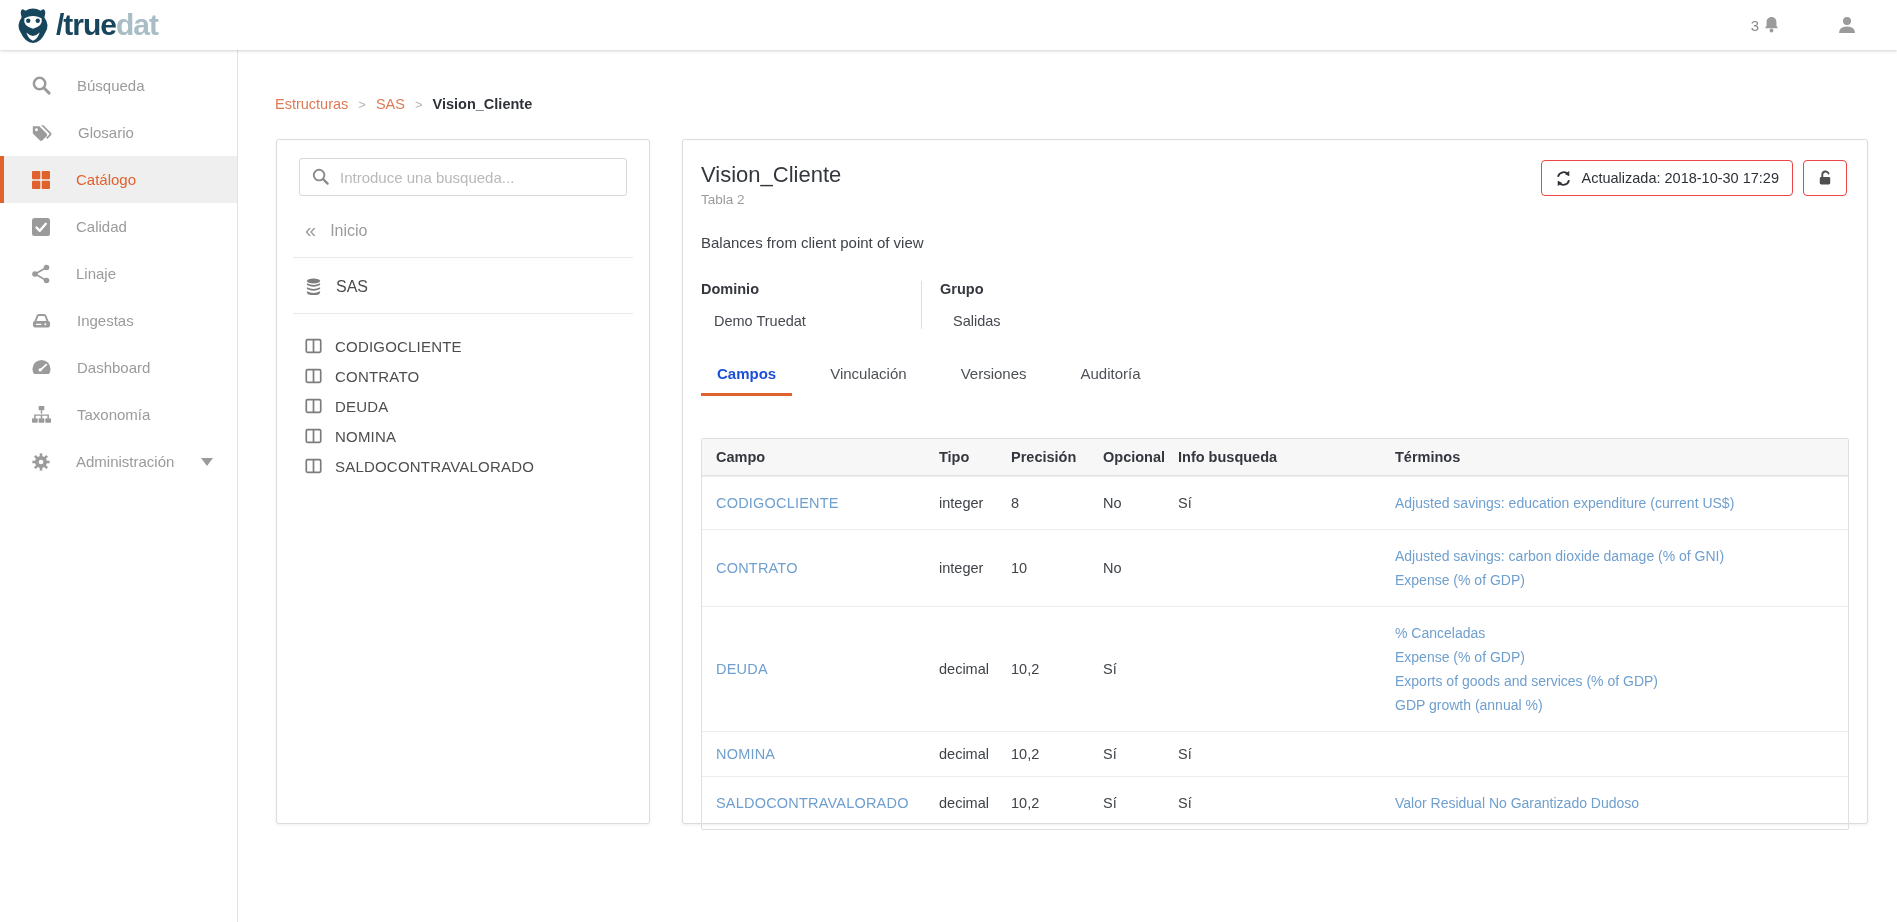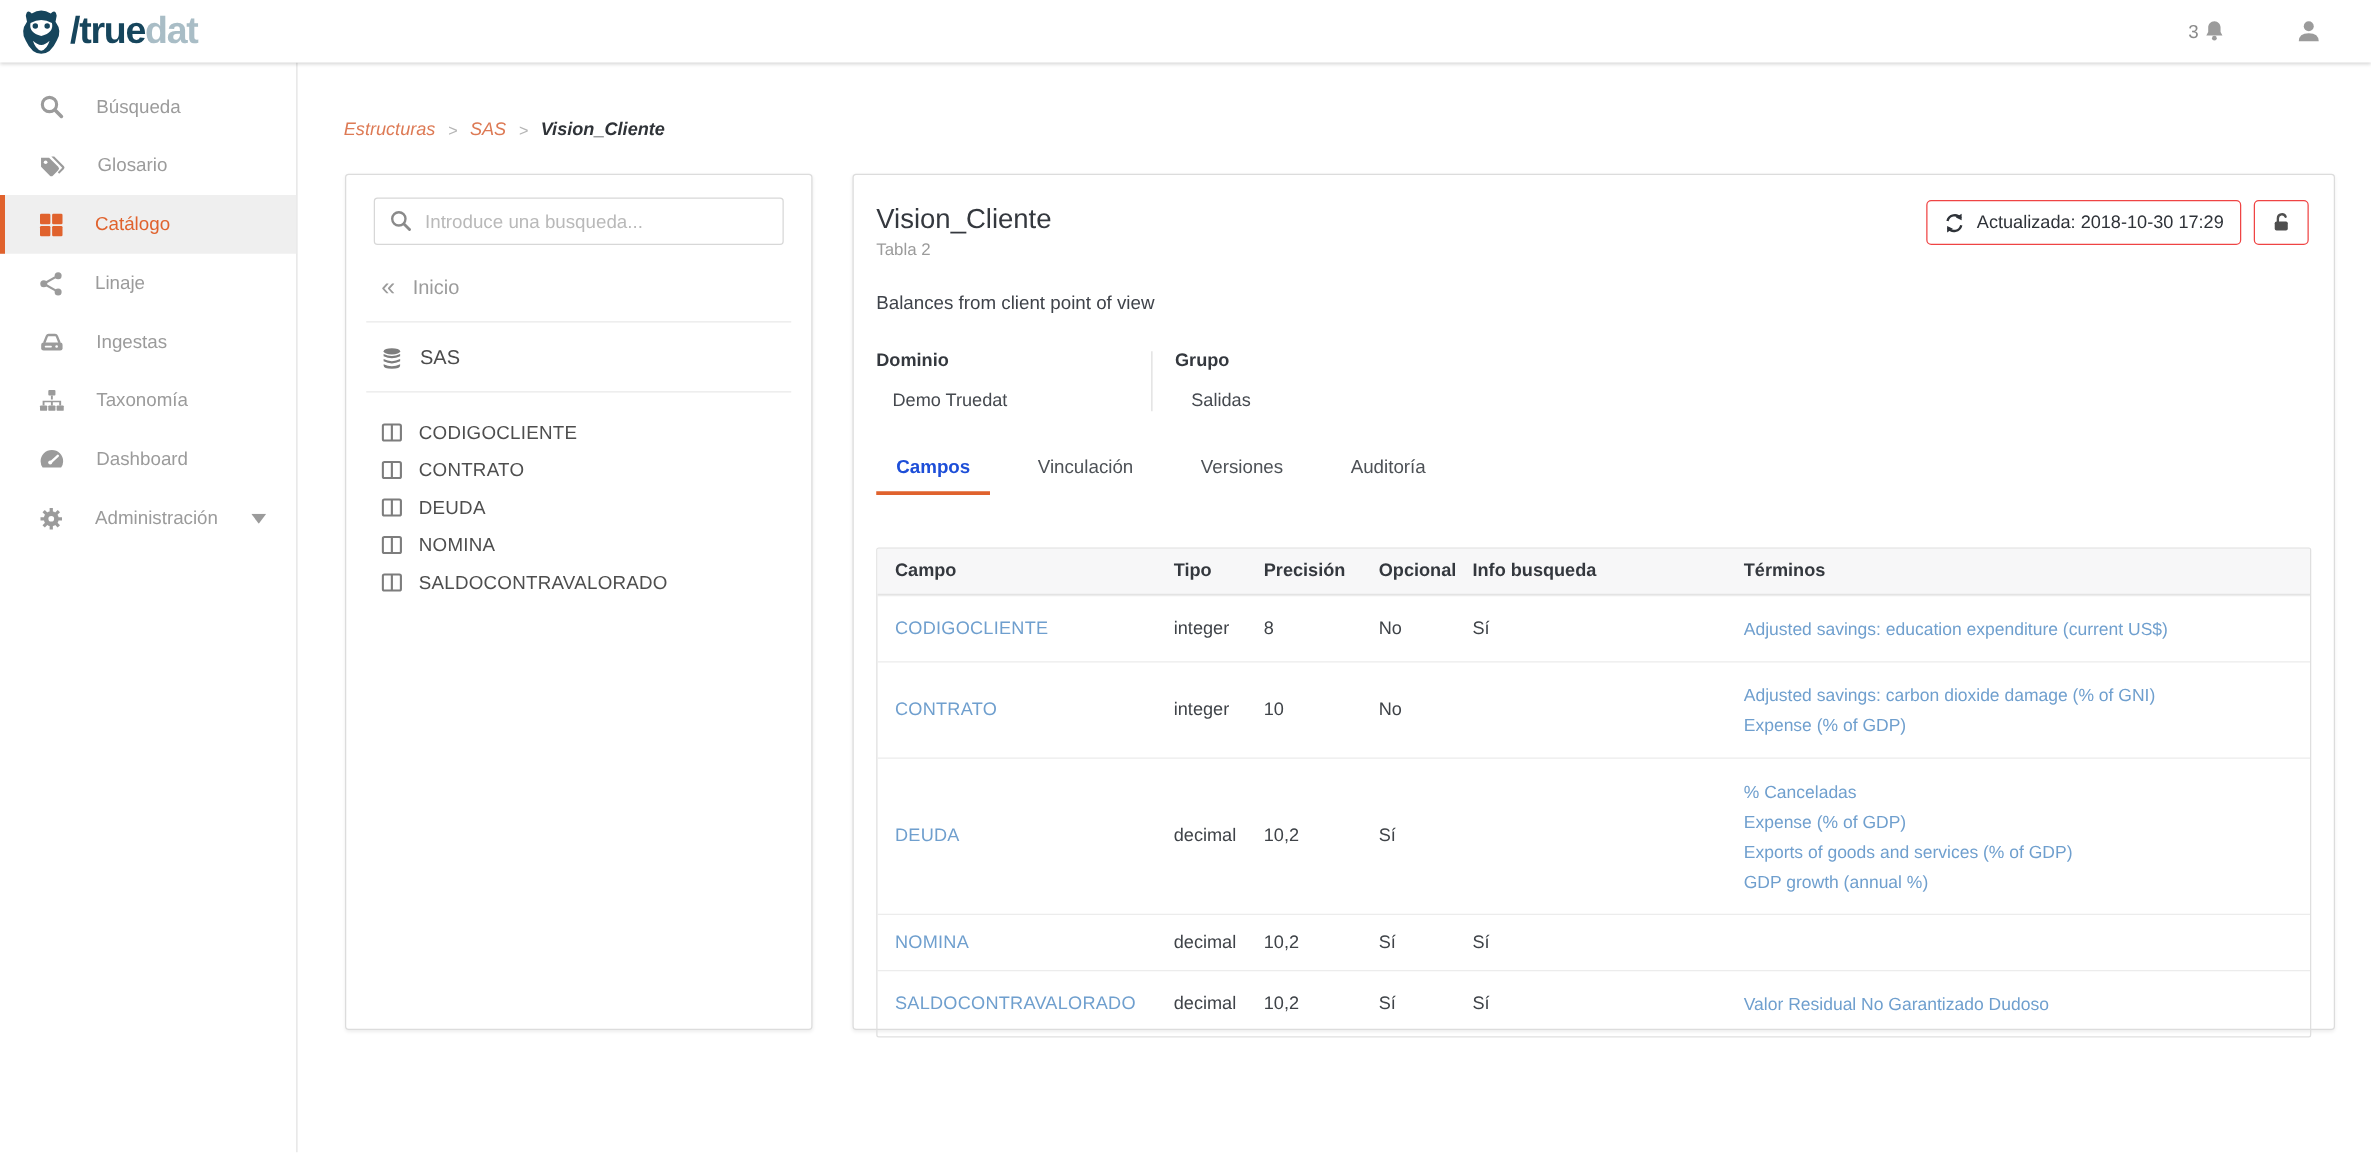--- a/index.html
+++ b/index.html
@@ -23,21 +23,21 @@
   
   .app{display:flex;height:872px;}
   .sidebar{width:238px;border-right:1px solid #e2e2e2;padding-top:12px;flex:none;background:#fff;}
   .side-item{height:47px;display:flex;align-items:center;gap:25px;padding-left:27px;
     color:var(--sidebar-text);font-size:15px;cursor:pointer;position:relative;border-left:4px solid transparent;}
   .side-item .lbl{flex:1;}
   .side-item.active{color:var(--accent);background:#efefef;border-left-color:var(--accent);}
   .side-item .caret{margin-right:24px;}
   .content{flex:1;position:relative;}
   
-  .breadcrumb{margin:46px 0 0 37px;font-size:14.5px;display:flex;align-items:center;gap:10px;font-style:italic;}
+  .breadcrumb{margin:46px 0 0 37px;font-size:14.5px;display:flex;align-items:center;gap:10px;}
   .bc-link{color:var(--bc-link);cursor:pointer;text-decoration:none;}
   .bc-sep{color:#b5b5b5;font-size:13px;}
   .bc-current{color:#2f3338;font-weight:bold;}
   
   .cards{display:flex;gap:32px;margin:27px 29px 0 38px;align-items:flex-start;}
   .card{background:#fff;border:1px solid #dcdcdc;border-radius:3px;box-shadow:0 1px 3px rgba(0,0,0,.07);}
   .left-card{width:374px;height:685px;padding:18px 22px;flex:none;}
   .main-card{flex:1;height:685px;padding:16px 18px;position:relative;}
   
   .searchbox{position:relative;}
@@ -161,20 +161,30 @@
             <rect x="1" y="1" width="8.3" height="8.3" rx="1"></rect>
             <rect x="10.7" y="1" width="8.3" height="8.3" rx="1"></rect>
             <rect x="1" y="10.7" width="8.3" height="8.3" rx="1"></rect>
             <rect x="10.7" y="10.7" width="8.3" height="8.3" rx="1"></rect>
           </svg>
         </span>
         <span class="lbl">Catálogo</span>
 
       </div>
 
+      <div class="side-item">
+        <span class="ico">
+          <svg width="20" height="20" viewBox="0 0 20 20">
+            <rect x="1" y="1" width="18" height="18" rx="2.5" fill="#9b9b9b"></rect>
+            <polyline points="5.5,10.5 8.8,13.8 14.8,6.8" fill="none" stroke="#fff" stroke-width="2.4" stroke-linecap="round" stroke-linejoin="round"></polyline>
+          </svg>
+        </span>
+        <span class="lbl">Calidad</span>
+
+      </div>
 
       <div class="side-item">
         <span class="ico">
           <svg width="20" height="20" viewBox="0 0 20 20" fill="#9b9b9b">
             <circle cx="4" cy="10" r="2.8"></circle>
             <circle cx="15.5" cy="3.5" r="2.8"></circle>
             <circle cx="15.5" cy="16.5" r="2.8"></circle>
             <line x1="4" y1="10" x2="15.5" y2="3.5" stroke="#9b9b9b" stroke-width="1.8"></line>
             <line x1="4" y1="10" x2="15.5" y2="16.5" stroke="#9b9b9b" stroke-width="1.8"></line>
           </svg>
@@ -186,47 +196,47 @@
       <div class="side-item">
         <span class="ico">
           <svg width="21" height="19" viewBox="0 0 22 20">
             <path d="M4.5 11 L6.8 5.2 Q7.2 4.2 8.3 4.2 L13.7 4.2 Q14.8 4.2 15.2 5.2 L17.5 11" fill="none" stroke="#9b9b9b" stroke-width="2"></path>
             <rect x="2" y="10.5" width="18" height="6.8" rx="2" fill="#9b9b9b"></rect>
             <circle cx="15" cy="13.9" r="1.1" fill="#fff"></circle>
             <rect x="5" y="13.3" width="6" height="1.4" rx=".7" fill="#fff"></rect>
           </svg>
         </span>
         <span class="lbl">Ingestas</span>
+
+      </div>
+
+      <div class="side-item">
+        <span class="ico">
+          <svg width="21" height="19" viewBox="0 0 22 20" fill="#9b9b9b">
+            <path d="M11 2 A9.5 9.5 0 0 1 20.5 11.5 Q20.5 14.5 18.8 16.8 L3.2 16.8 Q1.5 14.5 1.5 11.5 A9.5 9.5 0 0 1 11 2 Z"></path>
+            <line x1="10" y1="12.5" x2="16" y2="7" stroke="#fff" stroke-width="2" stroke-linecap="round"></line>
+            <circle cx="9.6" cy="12.6" r="1.7" fill="#fff"></circle>
+          </svg>
+        </span>
+        <span class="lbl">Dashboard</span>
 
       </div>
 
       <div class="side-item">
         <span class="ico">
           <svg width="21" height="19" viewBox="0 0 22 20" fill="#9b9b9b">
             <rect x="8" y="1" width="6" height="4.6" rx=".8"></rect>
             <rect x="1" y="14" width="6" height="4.6" rx=".8"></rect>
             <rect x="8" y="14" width="6" height="4.6" rx=".8"></rect>
             <rect x="15" y="14" width="6" height="4.6" rx=".8"></rect>
             <path d="M10.2 5.6 L11.8 5.6 L11.8 9 L10.2 9 Z"></path>
             <path d="M3.2 10 L18.8 10 L18.8 11.4 L3.2 11.4 Z M3.2 10 L4.8 10 L4.8 14 L3.2 14 Z M10.2 10 L11.8 10 L11.8 14 L10.2 14 Z M17.2 10 L18.8 10 L18.8 14 L17.2 14 Z"></path>
           </svg>
         </span>
         <span class="lbl">Taxonomía</span>
-
-      </div>
-
-      <div class="side-item">
-        <span class="ico">
-          <svg width="21" height="19" viewBox="0 0 22 20" fill="#9b9b9b">
-            <path d="M11 2 A9.5 9.5 0 0 1 20.5 11.5 Q20.5 14.5 18.8 16.8 L3.2 16.8 Q1.5 14.5 1.5 11.5 A9.5 9.5 0 0 1 11 2 Z"></path>
-            <line x1="10" y1="12.5" x2="16" y2="7" stroke="#fff" stroke-width="2" stroke-linecap="round"></line>
-            <circle cx="9.6" cy="12.6" r="1.7" fill="#fff"></circle>
-          </svg>
-        </span>
-        <span class="lbl">Dashboard</span>
 
       </div>
 
       <div class="side-item">
         <span class="ico">
           <svg width="20" height="20" viewBox="0 0 20 20">
             <g stroke="#9b9b9b" stroke-width="2.6">
               <line x1="1.4000000000000004" y1="10" x2="18.6" y2="10"></line>
               <line x1="3.918881681795691" y1="3.9188816817956917" x2="16.08111831820431" y2="16.081118318204307"></line>
               <line x1="10" y1="1.4000000000000004" x2="10" y2="18.6"></line>

